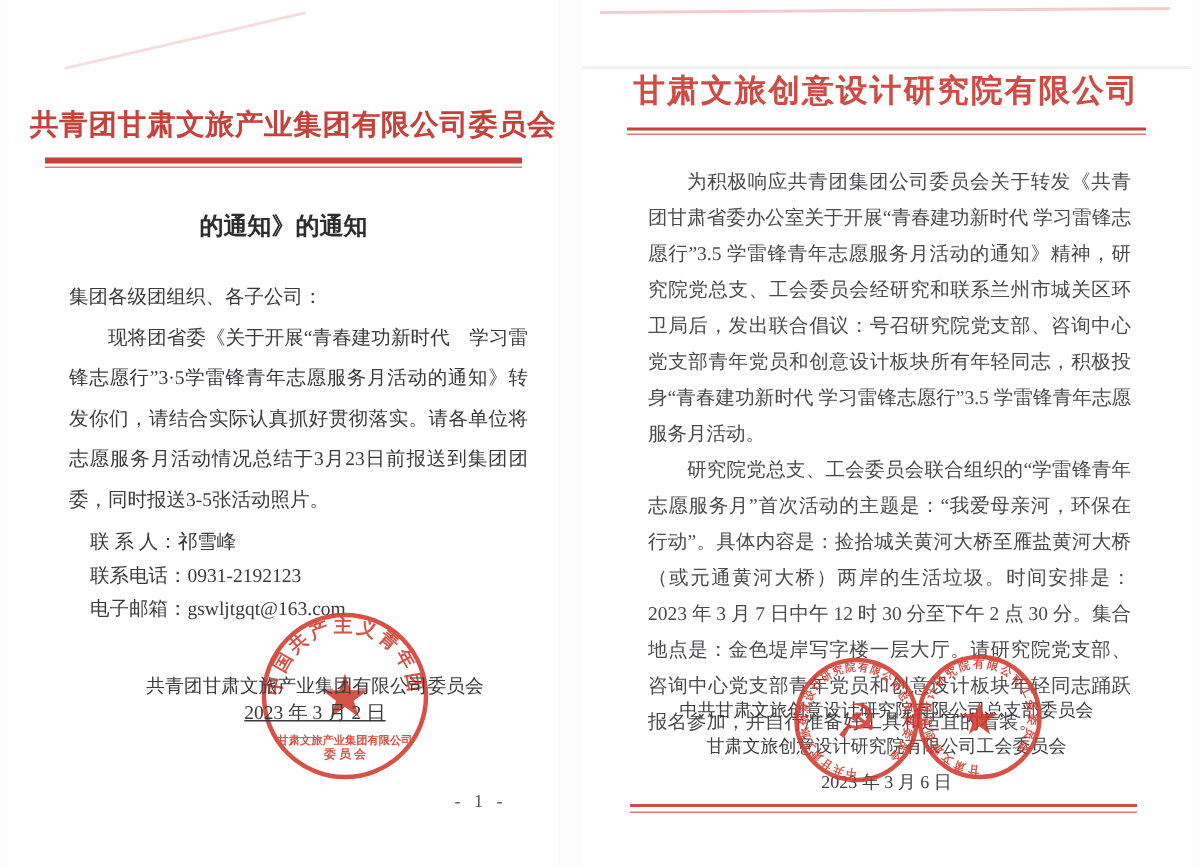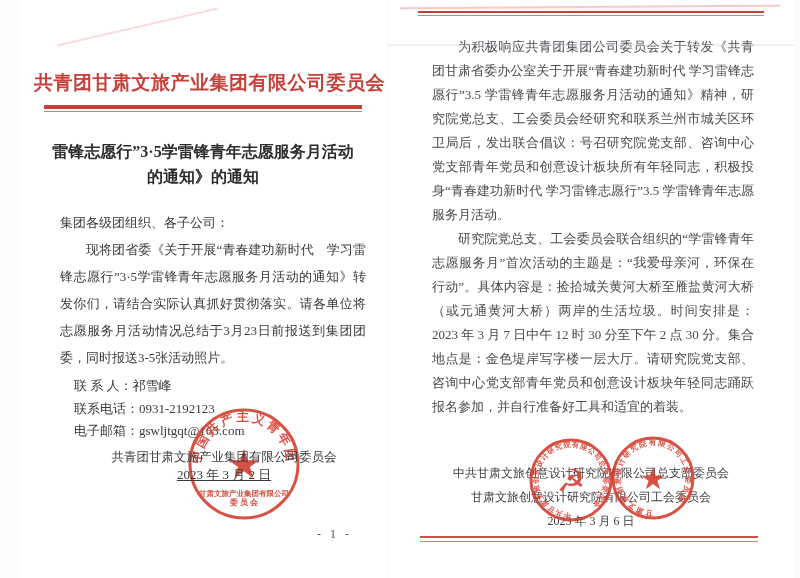--- a/index.html
+++ b/index.html
@@ -14,21 +14,21 @@
   body{
     width:800px;height:578px;
     font-family:"Liberation Serif","DejaVu Serif",serif;
     background:#ffffff;
   }
   .canvas{
     position:relative;width:800px;height:578px;
     background:#fcfcfd;overflow:hidden;
   }
   .page{position:absolute;top:0;background:#ffffff;height:578px;}
-  .page-left{left:20px;width:366px;}
+  .page-left{left:6px;width:366px;}
   .page-right{left:388px;width:406px;}
 
   
   .artifact{position:absolute;pointer-events:none;}
   .artifact.diag{left:35px;top:26px;width:165px;height:2px;
     background:rgba(228,140,140,.30);transform:rotate(-13deg);}
   .artifact.top-right{left:12px;right:14px;top:6px;height:1.5px;
     background:rgba(226,140,140,.45);transform:rotate(-.4deg);}
   .artifact.grey{left:0;right:0;top:44px;height:2px;
     background:rgba(205,210,220,.30);}
@@ -116,21 +116,20 @@
 
 <div class="canvas">
 
   <div class="page page-left">
     <div class="artifact diag"></div>
 
     <div class="l-header">共青团甘肃文旅产业集团有限公司委员会</div>
     <div class="l-rule"></div>
 
     <div class="l-title">
-      <div>雷锋志愿行”3·5学雷锋青年志愿服务月活动</div>
       <div>的通知》的通知</div>
     </div>
 
     <div class="l-body">
       <div class="salutation">集团各级团组织、各子公司：</div>
       <p class="para">现将团省委《关于开展“青春建功新时代　学习雷锋志愿行”3·5学雷锋青年志愿服务月活动的通知》转发你们，请结合实际认真抓好贯彻落实。请各单位将志愿服务月活动情况总结于3月23日前报送到集团团委，同时报送3-5张活动照片。</p>
     </div>
 
     <div class="l-contacts">
       <div>联 系 人：祁雪峰</div>
@@ -156,20 +155,21 @@
       <div class="date">2023 年 3 月 2 日</div>
     </div>
 
     <div class="l-page-num">- 1 -</div>
   </div>
 
   <div class="page page-right">
     <div class="artifact top-right"></div>
     <div class="artifact grey"></div>
 
+    <div class="r-header">甘肃文旅创意设计研究院有限公司</div>
     <div class="r-rule"></div>
 
 
     <div class="r-body">
       <p class="para">为积极响应共青团集团公司委员会关于转发《共青团甘肃省委办公室关于开展“青春建功新时代 学习雷锋志愿行”3.5 学雷锋青年志愿服务月活动的通知》精神，研究院党总支、工会委员会经研究和联系兰州市城关区环卫局后，发出联合倡议：号召研究院党支部、咨询中心党支部青年党员和创意设计板块所有年轻同志，积极投身“青春建功新时代 学习雷锋志愿行”3.5 学雷锋青年志愿服务月活动。</p>
       <p class="para">研究院党总支、工会委员会联合组织的“学雷锋青年志愿服务月”首次活动的主题是：“我爱母亲河，环保在行动”。具体内容是：捡拾城关黄河大桥至雁盐黄河大桥（或元通黄河大桥）两岸的生活垃圾。时间安排是：2023 年 3 月 7 日中午 12 时 30 分至下午 2 点 30 分。集合地点是：金色堤岸写字楼一层大厅。请研究院党支部、咨询中心党支部青年党员和创意设计板块年轻同志踊跃报名参加，并自行准备好工具和适宜的着装。</p>
     </div>
 
     <div class="r-sign">
       <div>中共甘肃文旅创意设计研究院有限公司总支部委员会</div>

